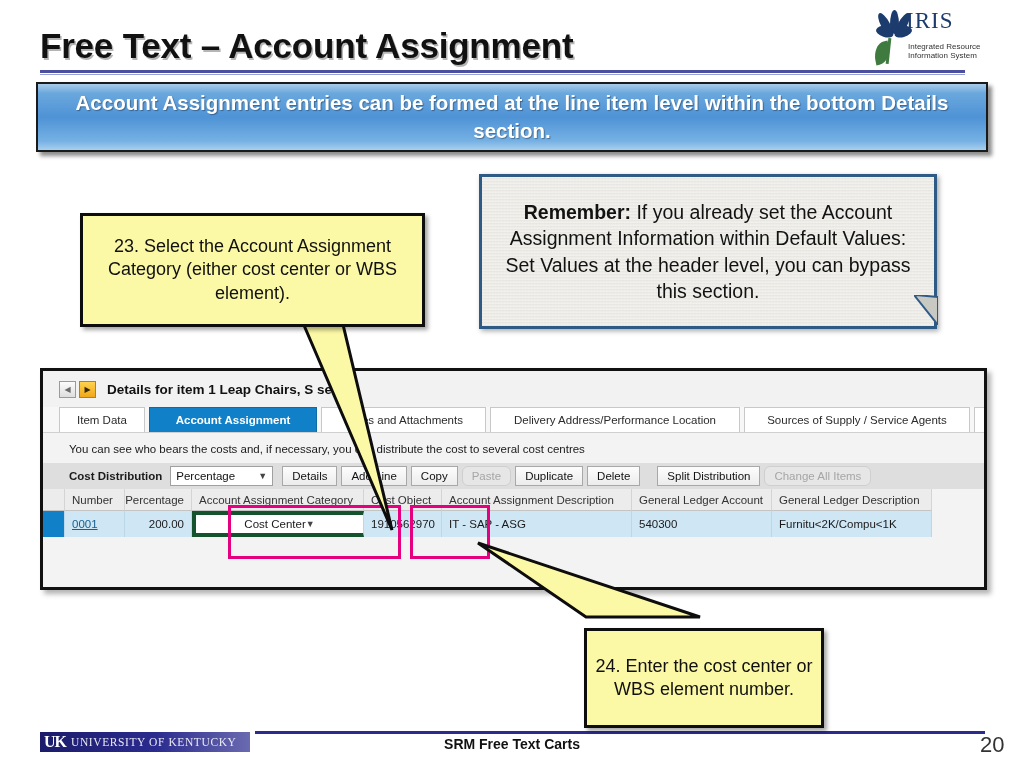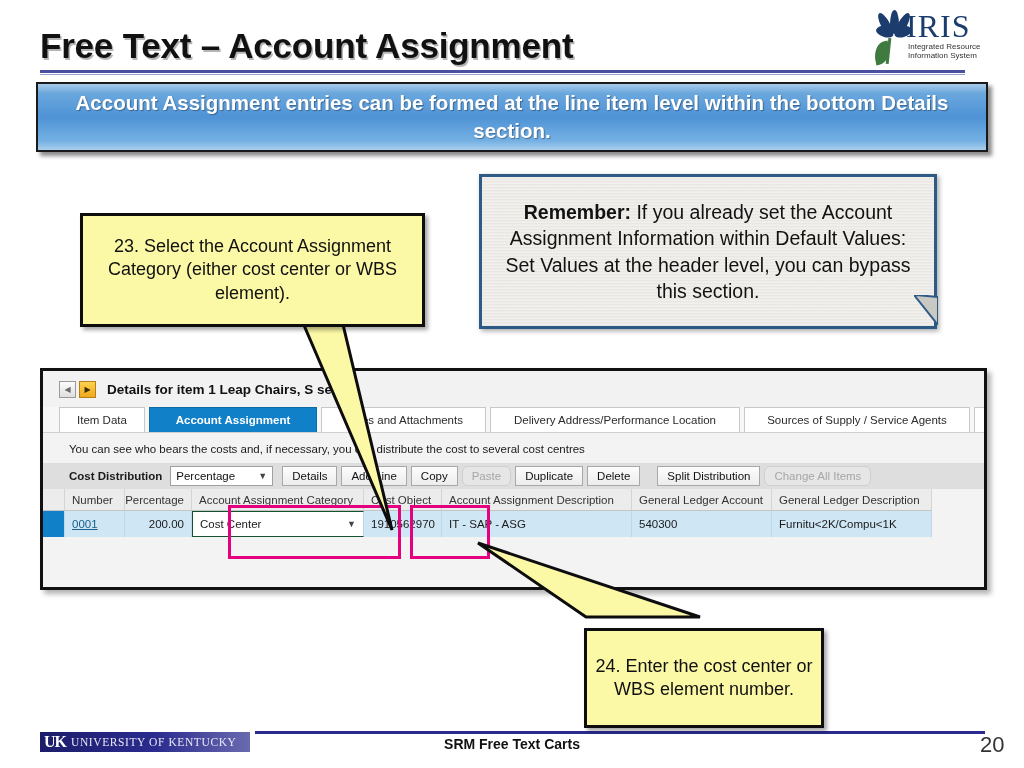--- a/index.html
+++ b/index.html
@@ -50,21 +50,21 @@
     left: 866px;
     top: 6px;
     width: 120px;
     height: 60px;
   }
   #iris-word {
     position: absolute;
     left: 40px;
     top: 2px;
     font-family: "Liberation Serif", serif;
-    font-size: 32px;
+    font-size: 23px;
     letter-spacing: 1px;
     color: #1d3c6e;
   }
   #iris-sub1, #iris-sub2 {
     position: absolute;
     left: 42px;
     font-size: 8px;
     color: #333333;
     font-family: "Liberation Sans", sans-serif;
   }
@@ -380,21 +380,21 @@
   .c-num   { width: 60px; }
   .c-pct   { width: 67px; justify-content: flex-end; }
   .c-aac   { width: 172px; }
   .c-cobj  { width: 78px; }
   .c-aad   { width: 190px; }
   .c-gla   { width: 140px; }
   .c-gld   { width: 160px; }
   #tbody .td.c-sel { background: #1080c8; padding: 0; }
   #thead .th.c-sel { background: #ececec; }
   #tbody .td.c-num { color: #17608f; text-decoration: underline; }
-  .dd-cell { display: flex; align-items: center; justify-content: space-between; background: #ffffff !important; border: 1px solid #14532d; }
+  .dd-cell { display: flex; align-items: center; justify-content: center; background: #ffffff !important; border: 4px solid #14532d; }
   #table-bottom-fill {
     position: absolute;
     left: 0; top: 104px;
     width: 945px; height: 20px;
     background: #f3f3f3;
   }
 
   
   .hl-box {
     position: absolute;

